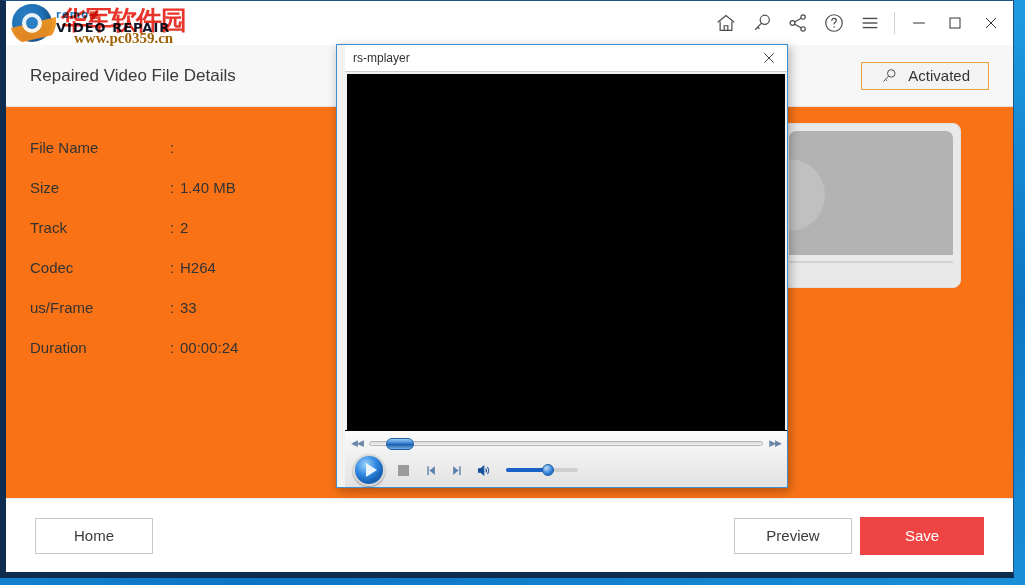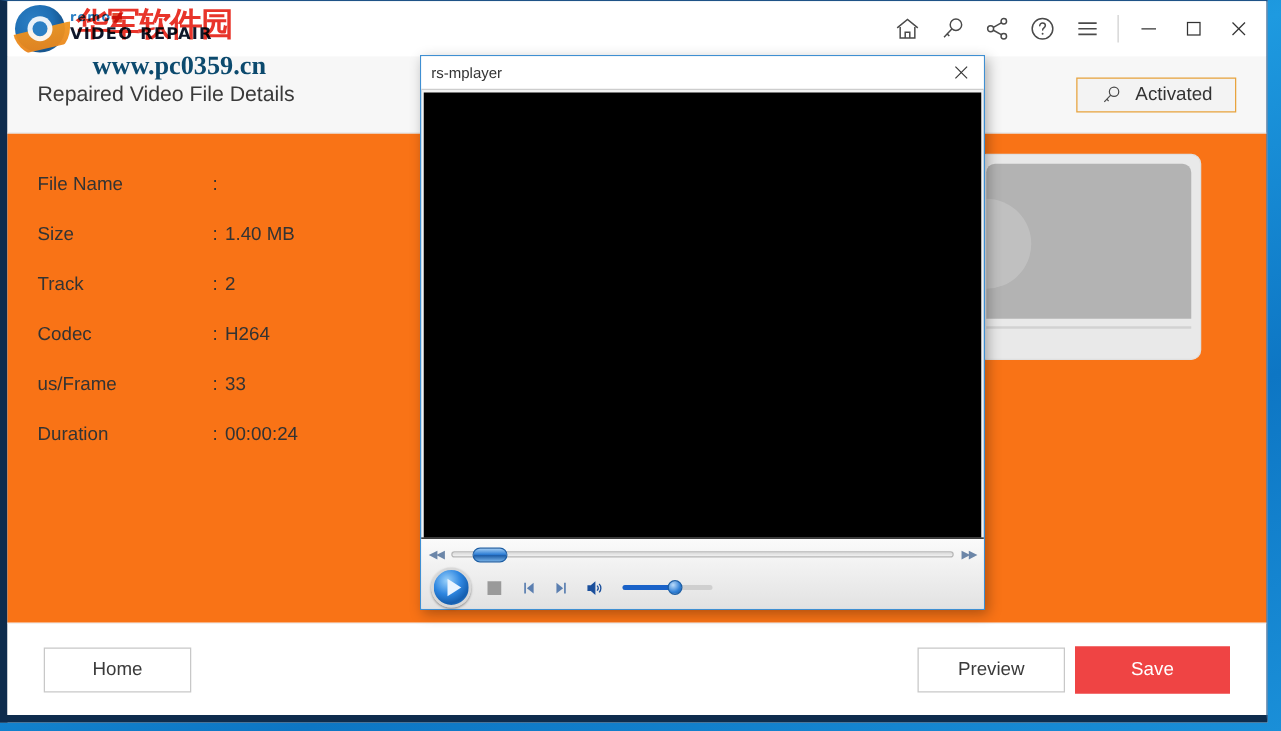--- a/index.html
+++ b/index.html
@@ -84,23 +84,23 @@
     font-size: 10px; letter-spacing: 1px; color: #2b7fc4;
     font-weight: bold; line-height: 10px; font-family: "DejaVu Sans", sans-serif;
   }
   .brand-remo .dot { color: #e04a2f; }
   .brand-vr {
     font-size: 13px; letter-spacing: 1px; color: #0f172a;
     font-weight: bold; line-height: 18px; font-family: "DejaVu Sans", sans-serif;
     margin-top: -1px;
   }
   .brand-url {
-    position: absolute; left: 18px; top: 30px;
+    position: absolute; left: 18px; top: 20px;
     font-family: "Liberation Serif", serif;
-    font-weight: bold; font-size: 21px; color: #0c4a6e;
+    font-weight: bold; font-size: 15px; color: #a16207;
     white-space: nowrap;
   }
   .watermark-cn {
     position: absolute;
     left: 55px; top: 6px;
     font-family: "DejaVu Sans", sans-serif;
     font-weight: bold;
     font-size: 26px;
     line-height: 26px;
     color: #e8342a;
@@ -242,20 +242,21 @@
   #mplayer {
     position: absolute;
     left: 336px; top: 44px;
     width: 452px; height: 444px;
     background: #f2f2f2;
     border: 1px solid #3f8fd2;
     box-shadow: 2px 3px 10px rgba(0,0,0,.30);
     z-index: 20;
     display: flex;
     flex-direction: column;
+    padding-left: 8px;
   }
   #mplayer-title {
     flex: 0 0 27px;
     background: #ffffff;
     border-bottom: 1px solid #cdcdcd;
     display: flex;
     align-items: center;
     padding: 0 4px 0 8px;
   }
   #mplayer-title-text { font-size: 12px; color: #333; }

